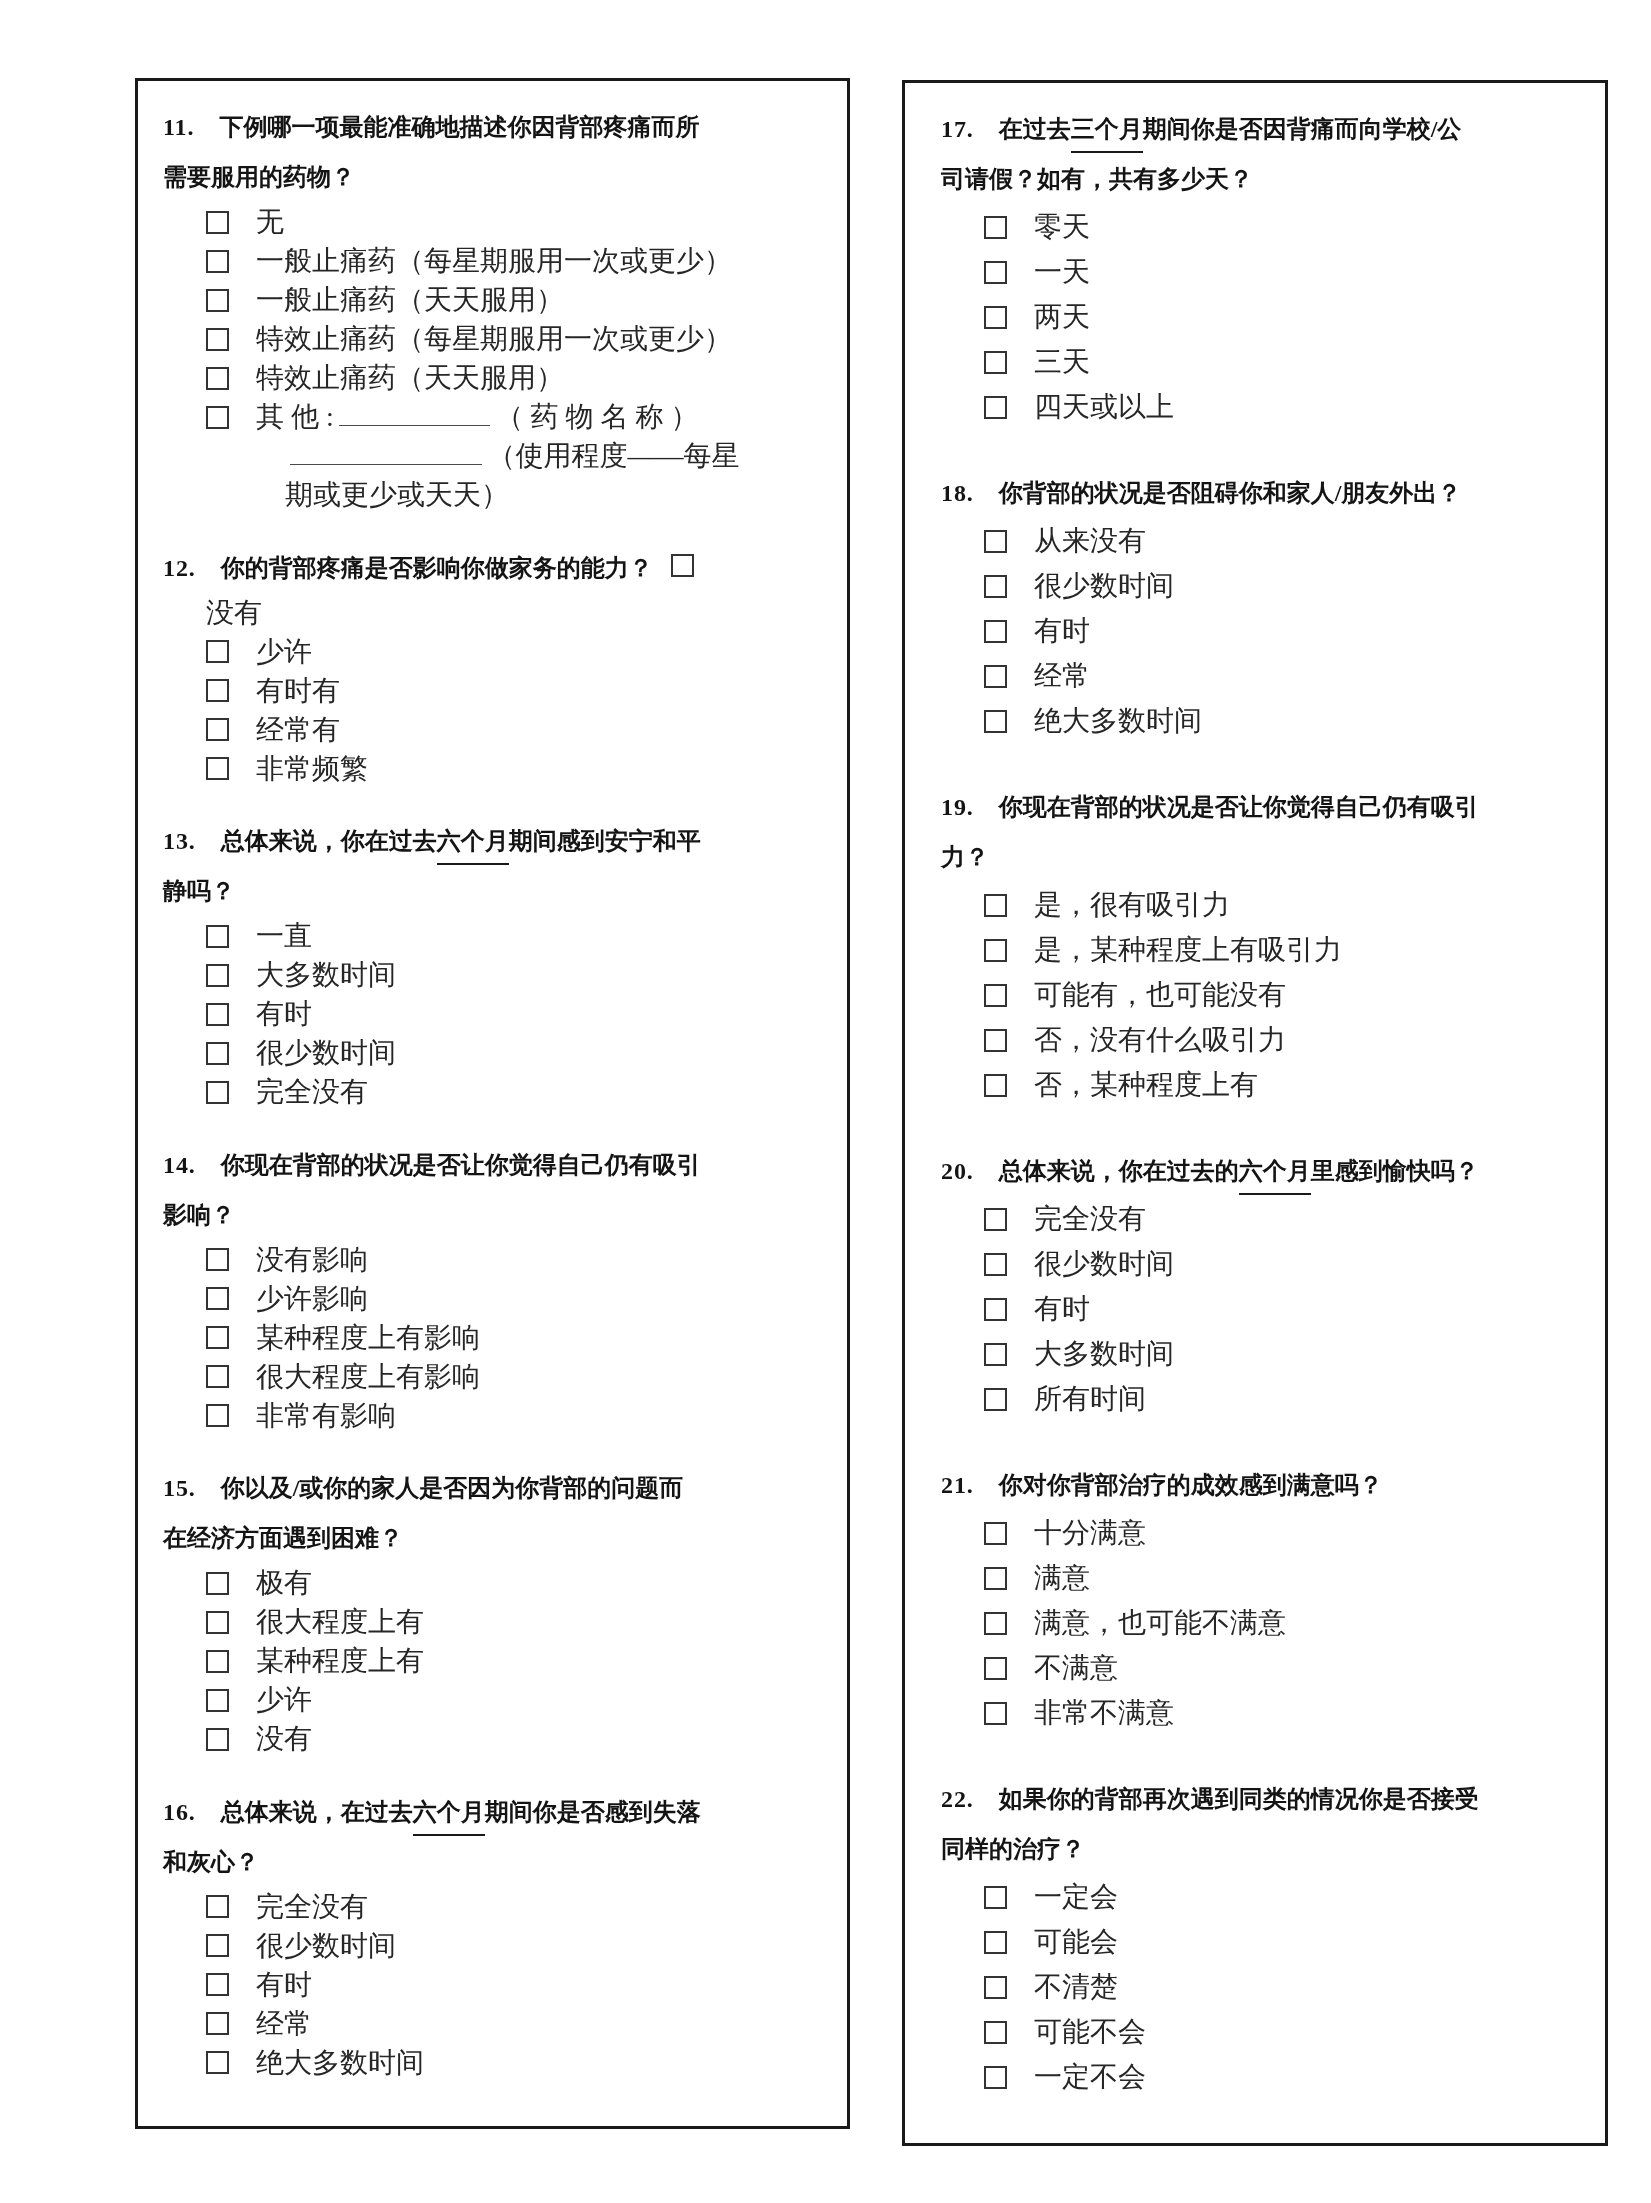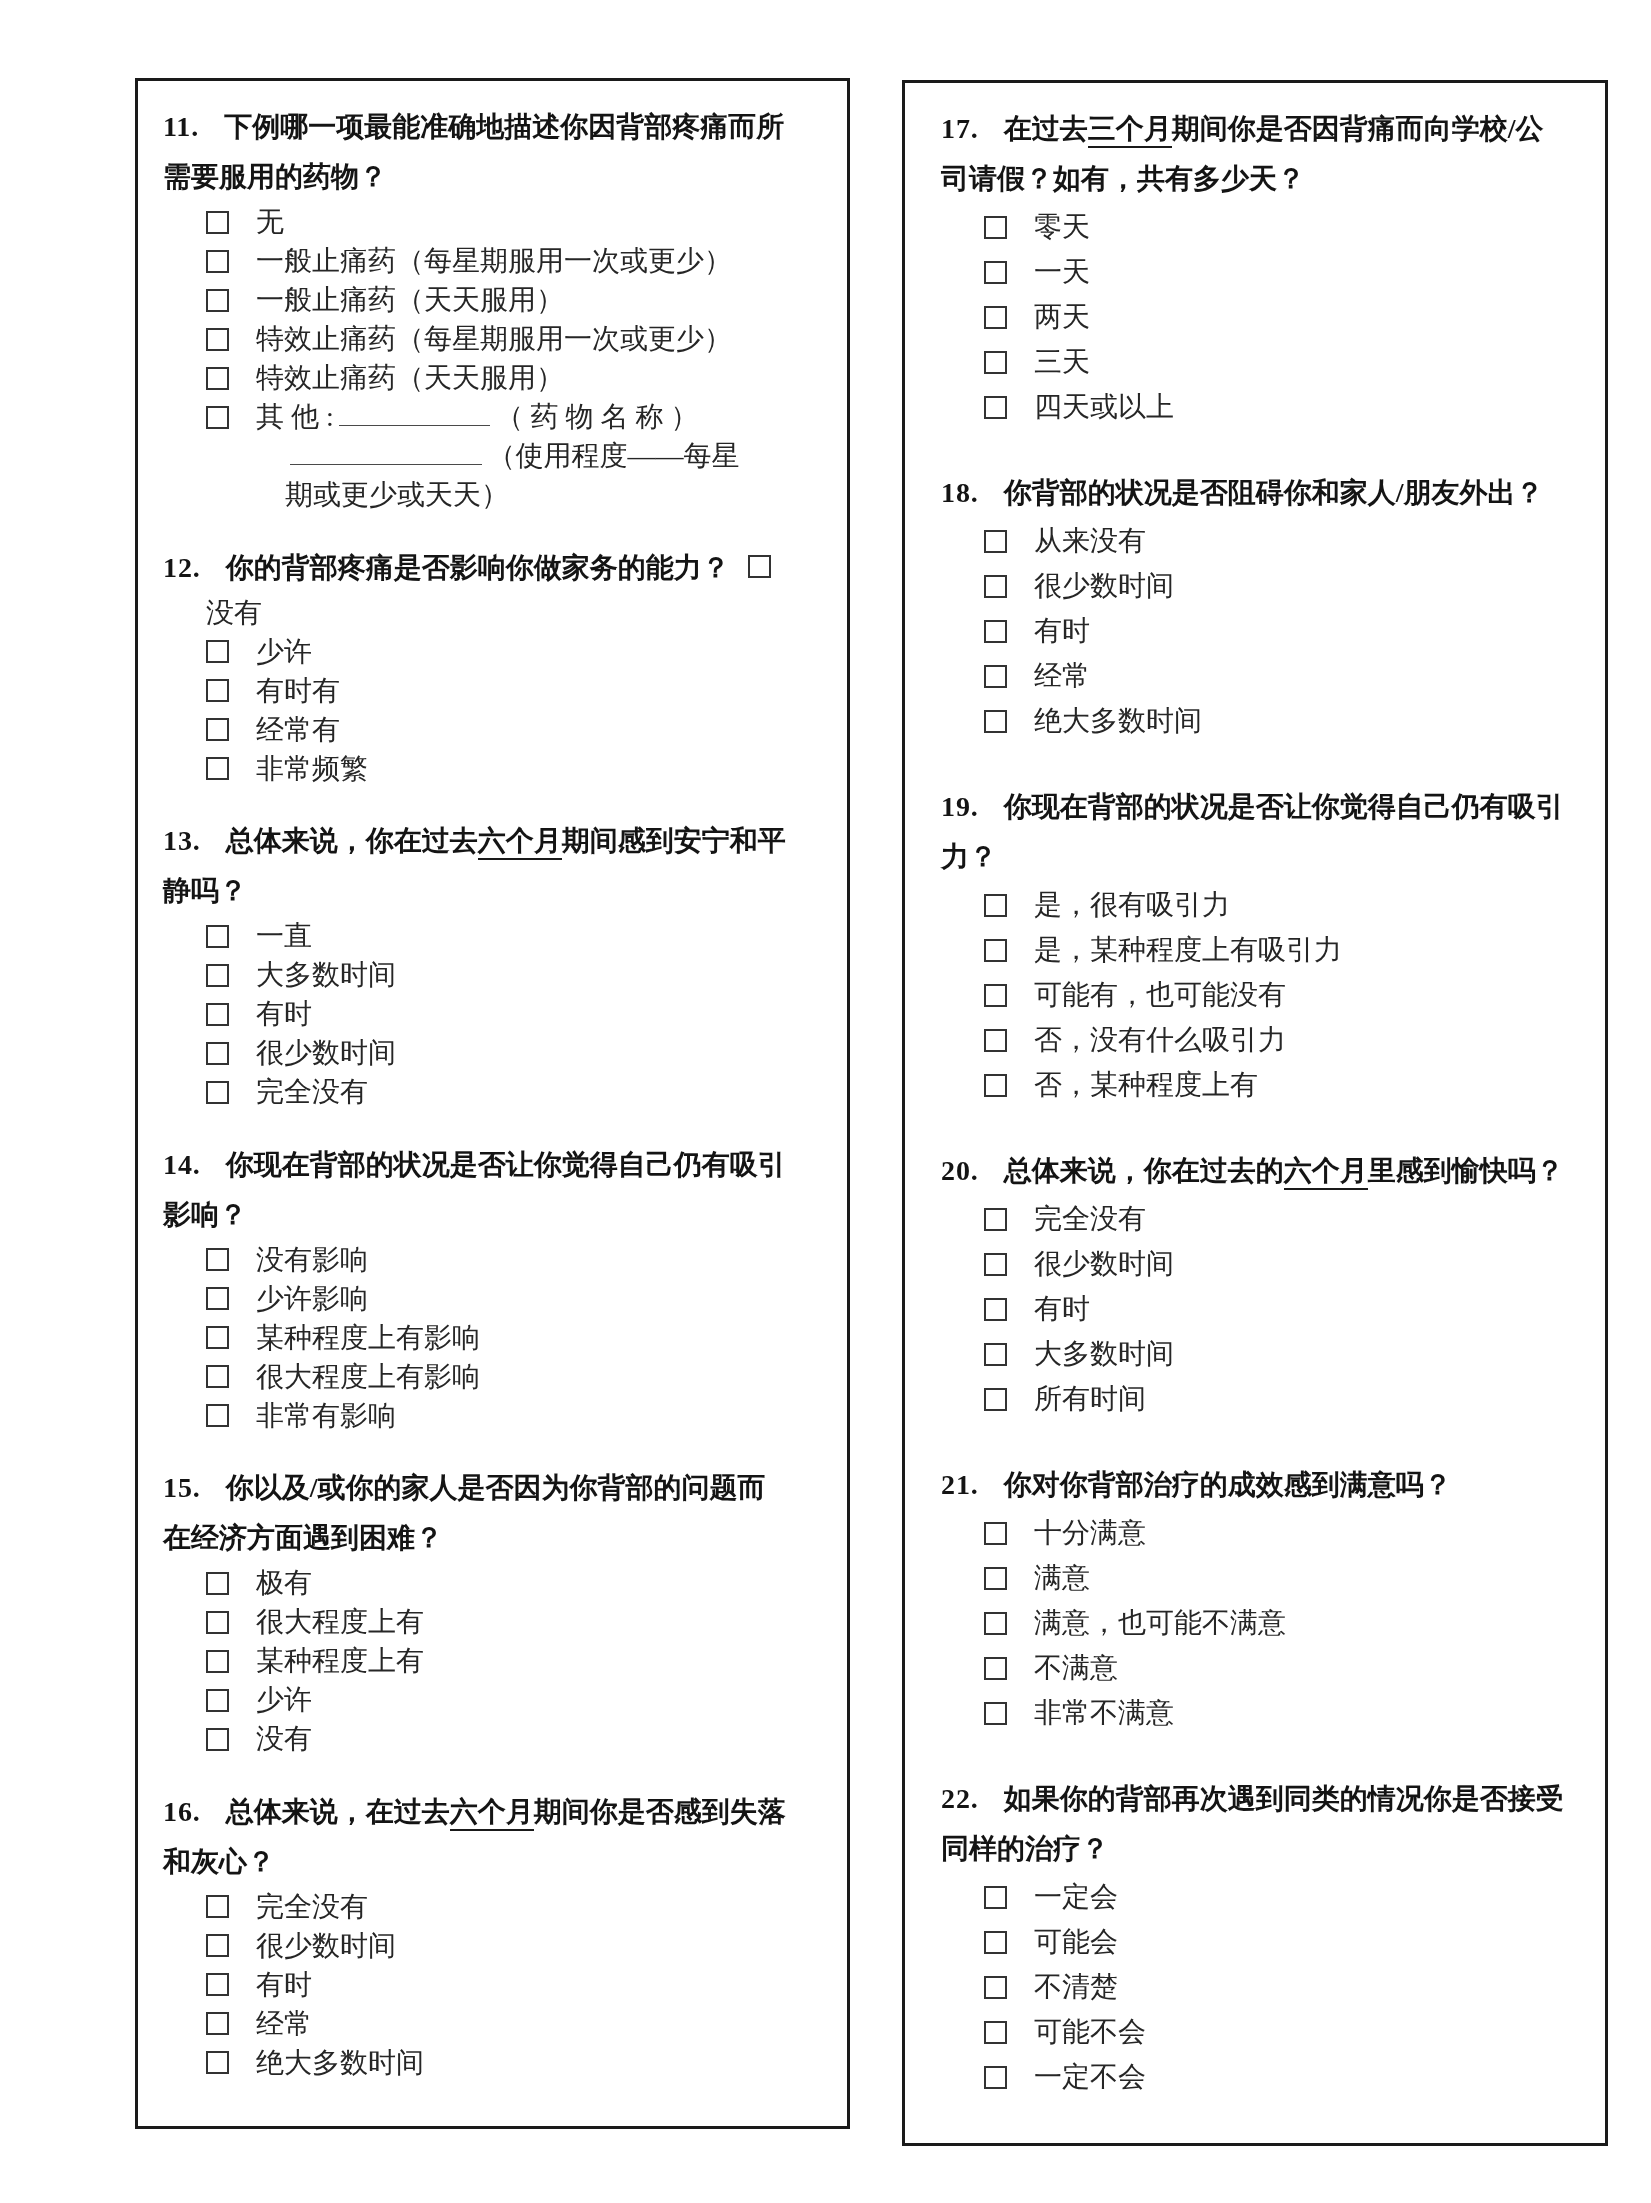--- a/index.html
+++ b/index.html
@@ -23,34 +23,34 @@
     overflow: hidden;
   }
   .panel-left  { left: 135px;  top: 78px; width: 715px; height: 2051px; padding: 21.4px 25px; }
   .panel-right { left: 902px; top: 80px; width: 706px; height: 2066px; padding: 21.4px 36px; }
 
   .question { margin-bottom: 28.5px; }
   .panel-right .question { margin-bottom: 39px; }
   .question:last-child { margin-bottom: 0; }
 
   .prompt-line {
-    font-size: 28px;
+    font-size: 24px;
     font-weight: bold;
     line-height: 50px;
     white-space: nowrap;
     color: #141414;
   }
   .qnum {
     display: inline-block;
     margin-right: 25px;
     letter-spacing: 0.9px;
   }
   .u-term {
     border-bottom: 2.7px solid #1a1a1a;
-    padding-bottom: 2px;
+    padding-bottom: 9px;
   }
 
   .option {
     padding-left: 43px;
     font-size: 28px;
     color: #262626;
     white-space: nowrap;
   }
   .panel-left  .option { line-height: 39px; height: 39px; }
   .panel-right .option { line-height: 45px; height: 45px; }

